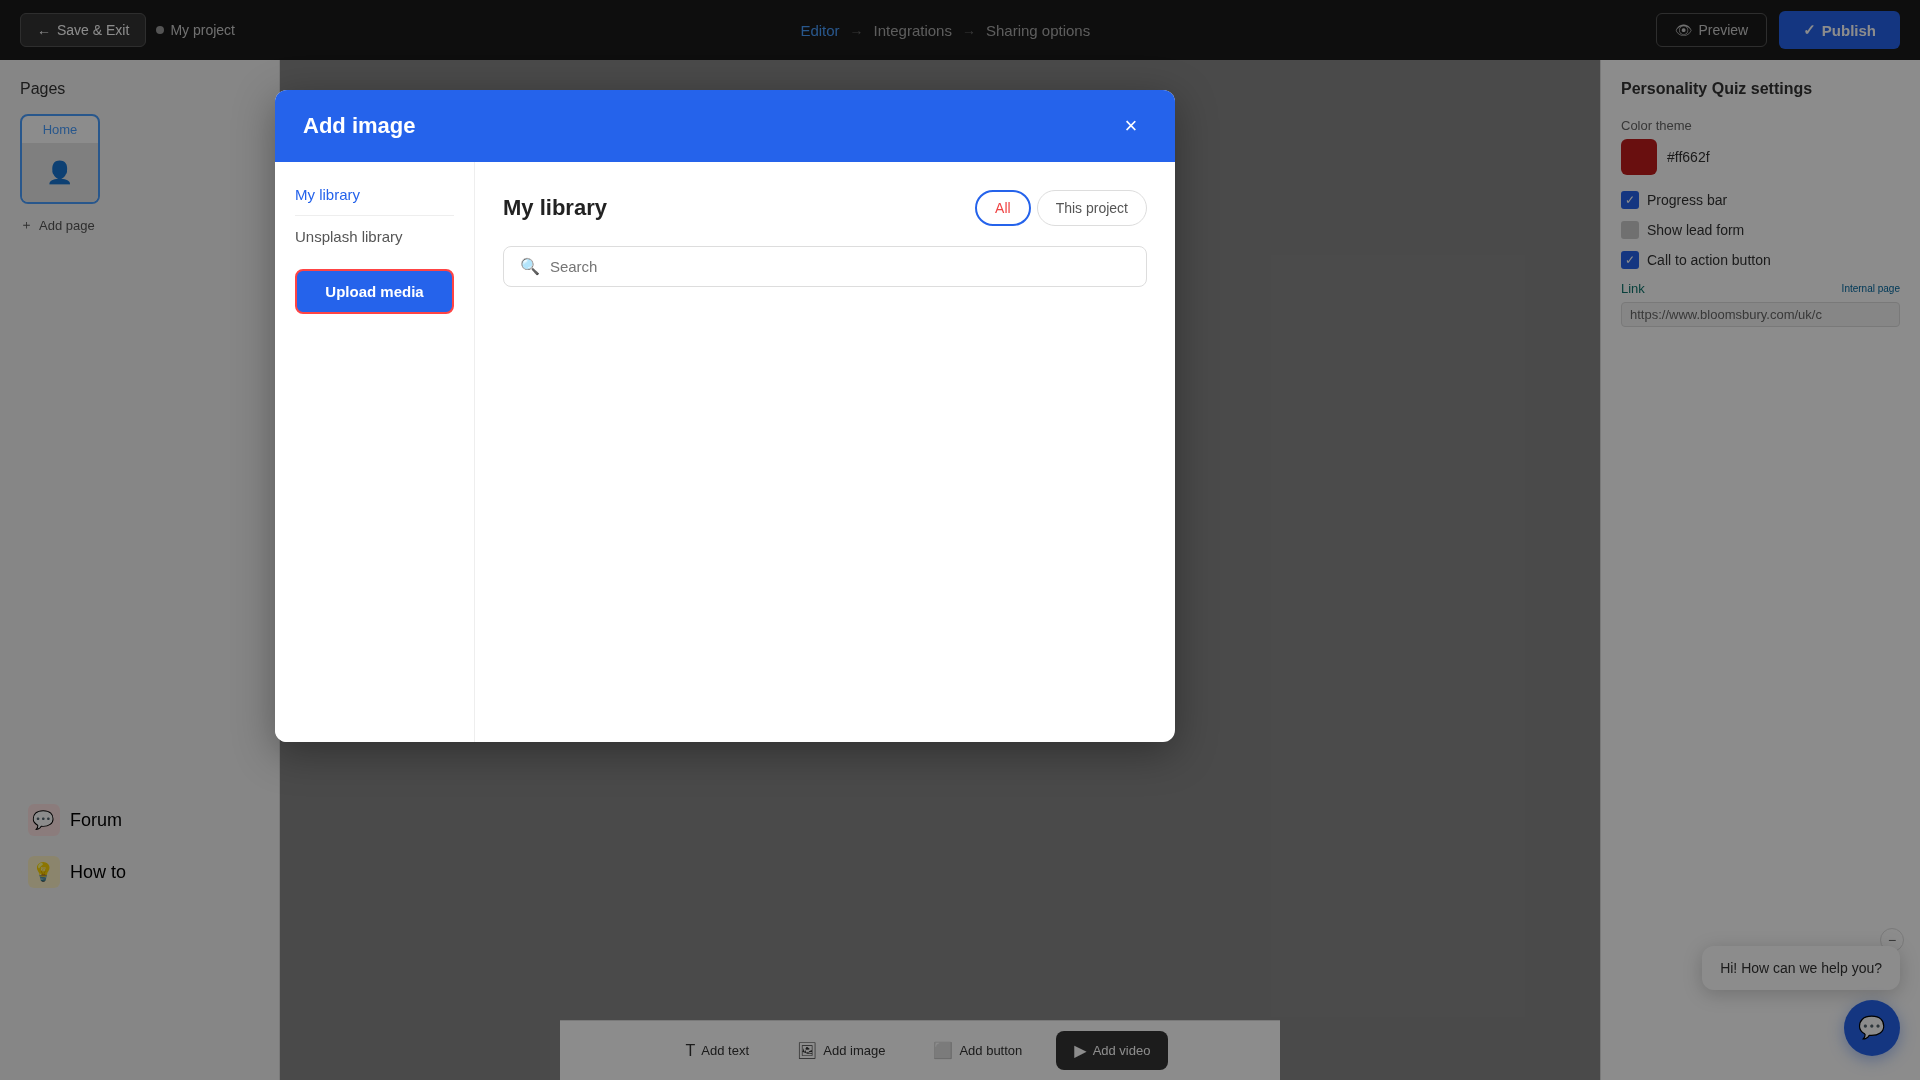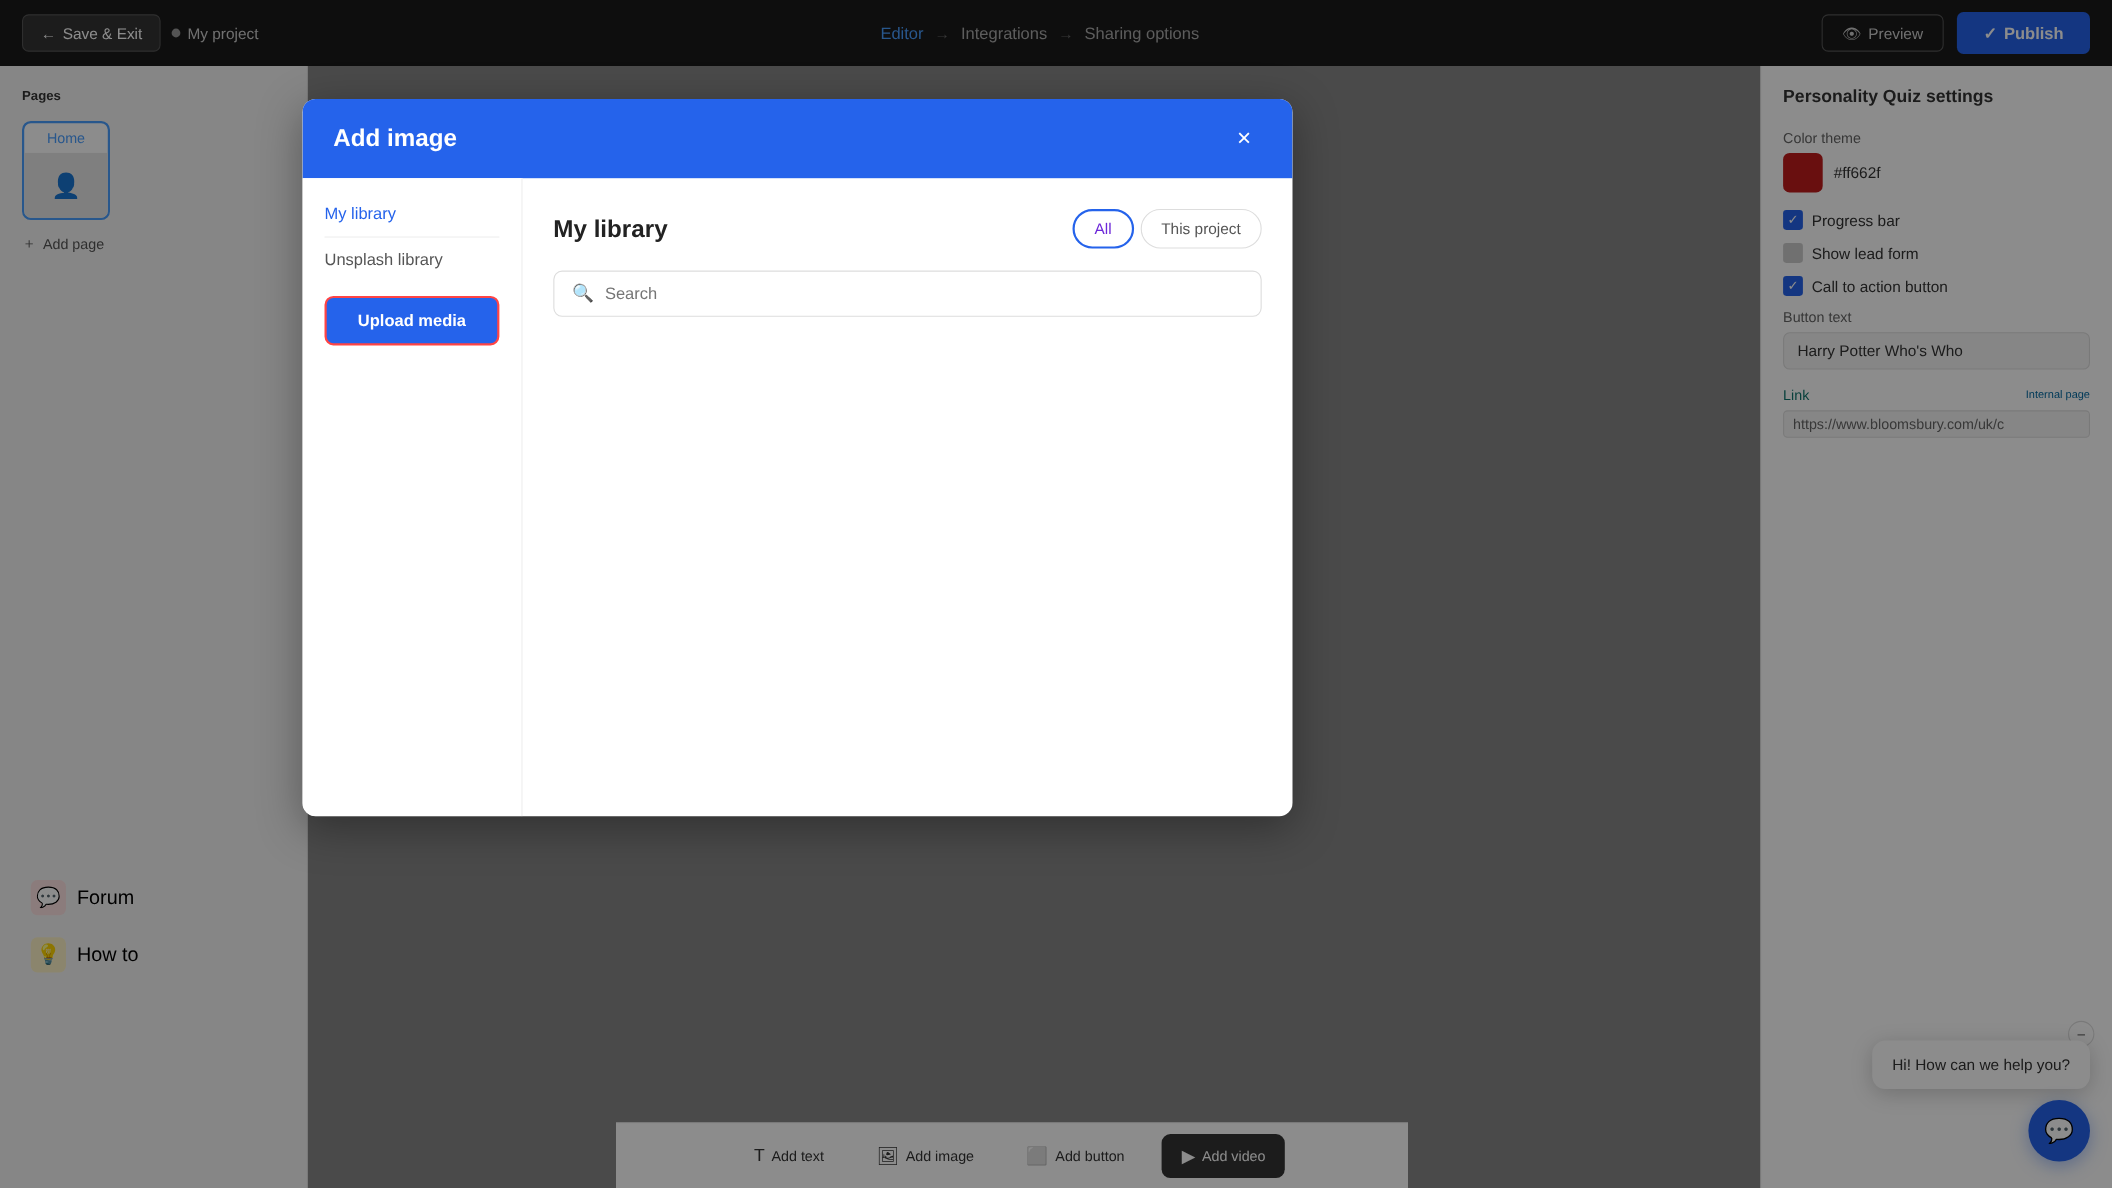--- a/index.html
+++ b/index.html
@@ -32,21 +32,21 @@
       padding: 10px 24px; cursor: pointer; display: flex; align-items: center; gap: 6px; font-size: 15px; font-weight: 600;
     }
 
     
     .bg-layout { position: absolute; top: 60px; left: 0; right: 0; bottom: 0; display: flex; }
 
     
     .left-sidebar {
       width: 280px; background: #f5f5f5; padding: 20px; flex-shrink: 0; border-right: 1px solid #ddd;
     }
-    .sidebar-title { font-size: 12px; font-weight: 700; color: #333; margin-bottom: 16px; }
+    .sidebar-title { font-size: 16px; font-weight: 400; color: #333; margin-bottom: 16px; }
     .page-card {
       border: 2px solid #4a9eff; border-radius: 8px; overflow: hidden;
       background: #fff; width: 80px; height: 90px; position: relative; text-align: center;
     }
     .page-card-label { font-size: 13px; color: #4a9eff; font-weight: 500; padding: 6px 8px; }
     .page-card-thumb { width: 100%; height: 60px; background: #e8e8e8; display: flex; align-items: center; justify-content: center; }
     .add-page { display: flex; align-items: center; gap: 6px; color: #555; font-size: 13px; cursor: pointer; margin-top: 12px; }
 
     
     .main-content { flex: 1; background: #888; position: relative; }
@@ -123,21 +123,21 @@
       padding: 12px 20px; font-size: 15px; font-weight: 600; cursor: pointer;
       width: 100%; margin-top: 16px;
     }
     .modal-main { flex: 1; padding: 28px; }
     .library-header { display: flex; align-items: center; justify-content: space-between; margin-bottom: 20px; }
     .library-title { font-size: 22px; font-weight: 600; color: #222; }
     .filter-group { display: flex; gap: 0; }
     .filter-btn {
       border: 1px solid #ddd; background: #fff; padding: 8px 18px; cursor: pointer; font-size: 14px; color: #555;
     }
-    .filter-btn.active { background: #fff; color: #6d28d9; border: 2px solid #2563eb; border-radius: 20px; z-index: 1; }
+    .filter-btn.active { background: #fff; color: #ef4444; border: 2px solid #2563eb; border-radius: 20px; z-index: 1; }
     .filter-btn.second { border-radius: 20px; border: 1px solid #ddd; color: #555; margin-left: 6px; }
     .search-bar {
       display: flex; align-items: center; border: 1px solid #ddd; border-radius: 8px;
       padding: 10px 16px; gap: 10px; background: #fff; margin-bottom: 24px;
     }
     .search-icon-span { color: #999; font-size: 16px; }
     .search-input {
       border: none; outline: none; font-size: 15px; color: #3b82f6; flex: 1; background: transparent;
     }
     .images-grid { display: flex; gap: 12px; flex-wrap: wrap; }
@@ -279,24 +279,20 @@
       <span class="checkbox-label">Show lead form</span>
     </div>
 
     <div class="checkbox-row">
       <div class="checkbox-blue">
         <span style="color:#fff;font-size:12px;">✓</span>
       </div>
       <span class="checkbox-label">Call to action button</span>
     </div>
 
-    <div class="settings-row">
-      <div class="settings-label">Button text</div>
-      <div class="button-text-field">Harry Potter Who's Who</div>
-    </div>
 
     <div class="settings-row">
       <div class="link-row">
         <span class="link-label">Link</span>
         <span class="link-internal">Internal page</span>
       </div>
       <div class="link-url">https://www.bloomsbury.com/uk/c</div>
     </div>
   </div>
 </div>

